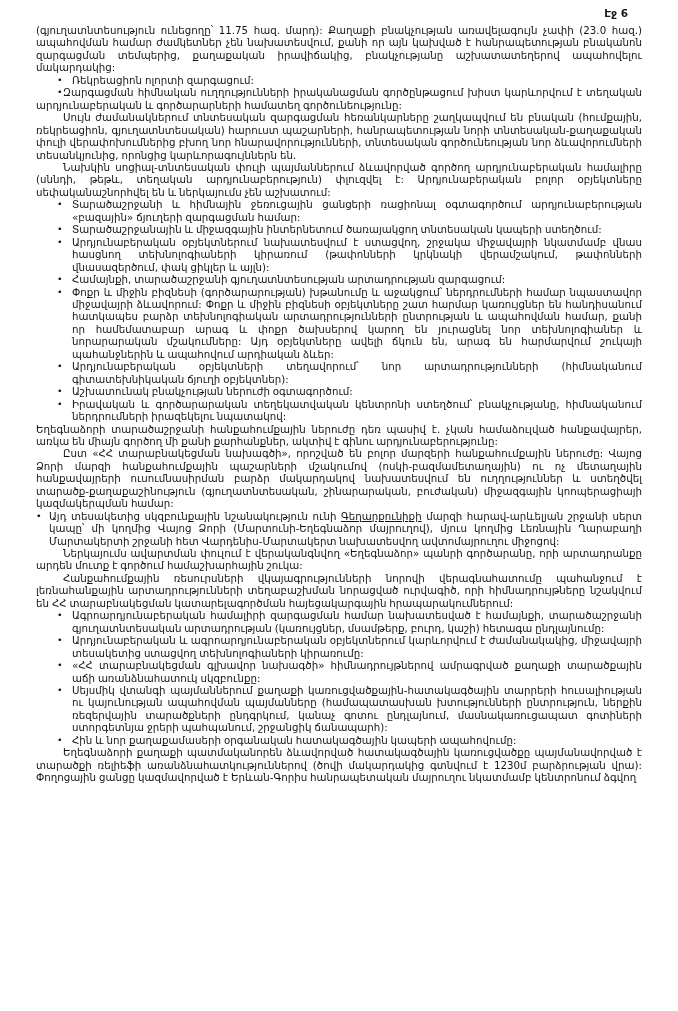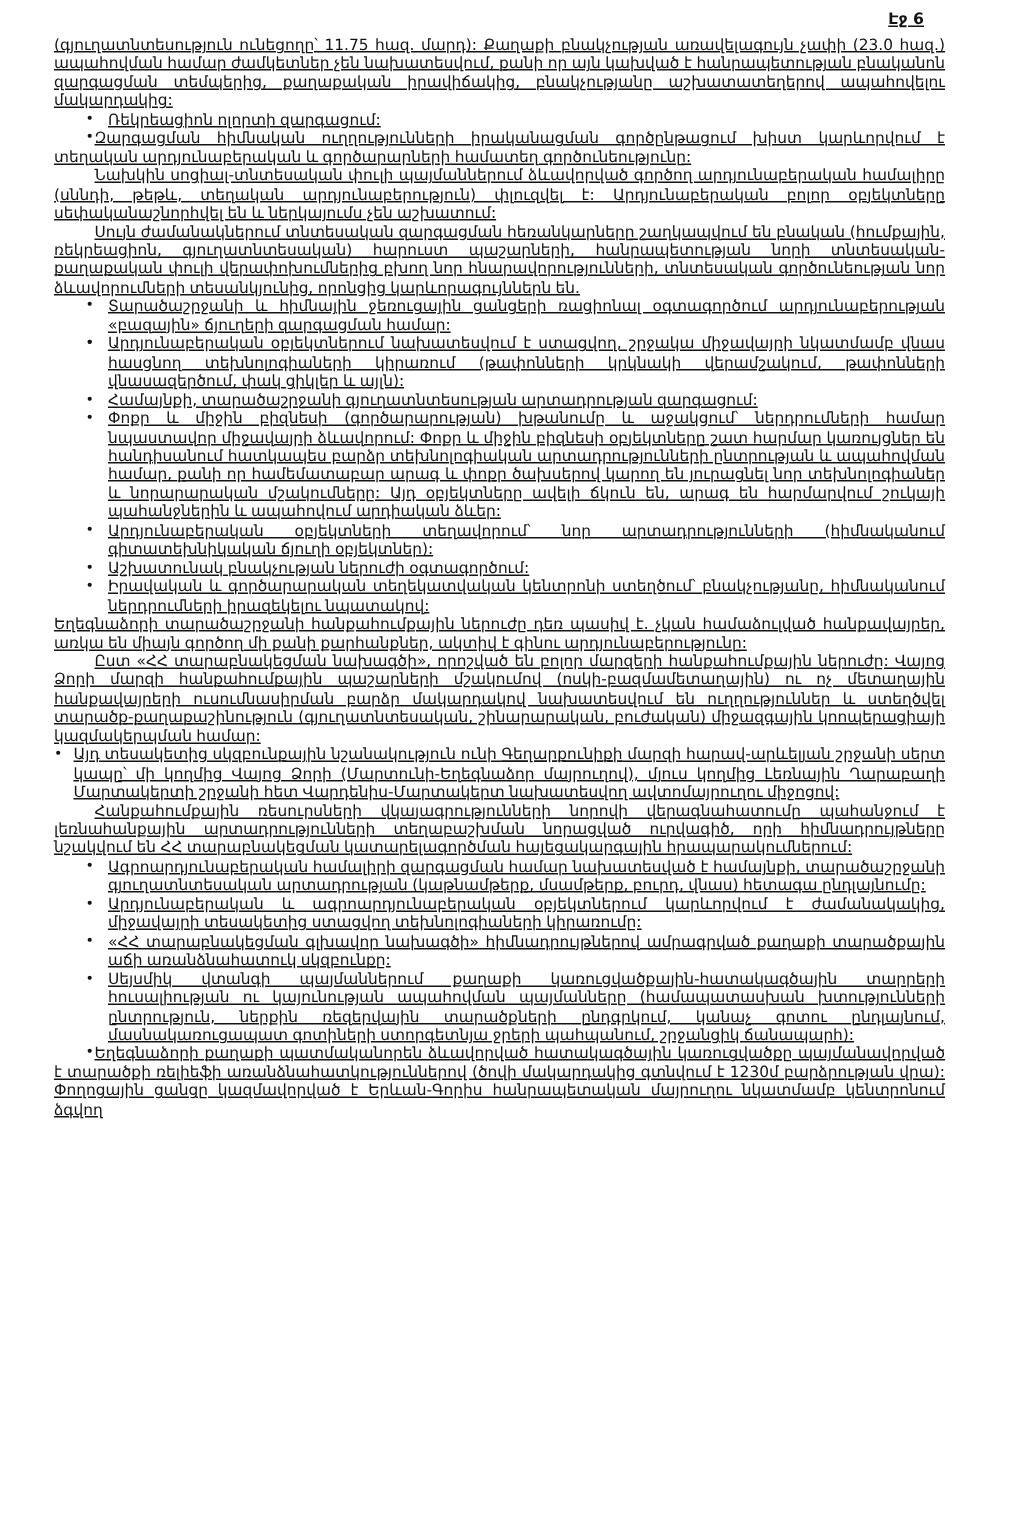--- a/index.html
+++ b/index.html
@@ -11,24 +11,23 @@
     width: 678px;
     height: 1011px;
     font-family: "DejaVu Sans", sans-serif;
     color: #141414;
     -webkit-font-smoothing: antialiased;
   }
   .page {
     box-sizing: border-box;
     width: 678px;
     height: 1011px;
-    padding: 7px 48px 4px 36px;
+    padding: 7px 36px 4px 36px;
     overflow: hidden;
     background: #ffffff;
-    text-decoration: underline;
   }
   .pageno {
     margin: 0 14px 5px 0;
     text-align: right;
     font-weight: bold;
     font-size: 10.5px;
     line-height: 12px;
   }
   .para {
     margin: 0;
@@ -79,29 +78,30 @@
 
   <div class="bullet">
     <span class="dot">•</span>
     <span>Ռեկրեացիոն ոլորտի զարգացում:</span>
   </div>
   <div class="bullet">
     <span class="dot">•</span>
   </div>
 
   <p class="para">Զարգացման հիմնական ուղղությունների իրականացման գործընթացում խիստ կարևորվում է տեղական արդյունաբերական և գործարարների համատեղ գործունեությունը:</p>
+  <p class="para">Սույն ժամանակներում տնտեսական զարգացման հեռանկարները շաղկապվում են բնական (հումքային, ռեկրեացիոն, գյուղատնտեսական) հարուստ պաշարների, հանրապետության նորի տնտեսական-քաղաքական փուլի վերափոխումներից բխող նոր հնարավորությունների, տնտեսական գործունեության նոր ձևավորումների տեսանկյունից, որոնցից կարևորագույններն են.</p>
   <p class="para">Նախկին սոցիալ-տնտեսական փուլի պայմաններում ձևավորված գործող արդյունաբերական համալիրը (սննդի, թեթև, տեղական արդյունաբերություն) փլուզվել է: Արդյունաբերական բոլոր օբյեկտները սեփականաշնորհվել են և ներկայումս չեն աշխատում:</p>
-  <p class="para">Սույն ժամանակներում տնտեսական զարգացման հեռանկարները շաղկապվում են բնական (հումքային, ռեկրեացիոն, գյուղատնտեսական) հարուստ պաշարների, հանրապետության նորի տնտեսական-քաղաքական փուլի վերափոխումներից բխող նոր հնարավորությունների, տնտեսական գործունեության նոր ձևավորումների տեսանկյունից, որոնցից կարևորագույններն են.</p>
 
   <div class="bullet">
     <span class="dot">•</span>
     <span>Տարածաշրջանի և հիմնային ջեռուցային ցանցերի ռացիոնալ օգտագործում արդյունաբերության «բազային» ճյուղերի զարգացման համար:</span>
   </div>
   <div class="bullet">
     <span class="dot">•</span>
+    <span>Տարածաշրջանային և միջազգային ինտերնետում ծառայակցող տնտեսական կապերի ստեղծում:</span>
   </div>
   <div class="bullet">
     <span class="dot">•</span>
     <span>Արդյունաբերական օբյեկտներում նախատեսվում է ստացվող, շրջակա միջավայրի նկատմամբ վնաս հասցնող տեխնոլոգիաների կիրառում (թափոնների կրկնակի վերամշակում, թափոնների վնասազերծում, փակ ցիկլեր և այլն):</span>
   </div>
   <div class="bullet">
     <span class="dot">•</span>
     <span>Համայնքի, տարածաշրջանի գյուղատնտեսության արտադրության զարգացում:</span>
   </div>
   <div class="bullet">
@@ -122,39 +122,41 @@
   </div>
 
   <p class="para flush">Եղեգնաձորի տարածաշրջանի հանքահումքային ներուժը դեռ պասիվ է. չկան համաձուլված հանքավայրեր, առկա են միայն գործող մի քանի քարհանքներ, ակտիվ է գինու արդյունաբերությունը:</p>
   <p class="para">Ըստ «ՀՀ տարաբնակեցման նախագծի», որոշված են բոլոր մարզերի հանքահումքային ներուժը: Վայոց Ձորի մարզի հանքահումքային պաշարների մշակումով (ոսկի-բազմամետաղային) ու ոչ մետաղային հանքավայրերի ուսումնասիրման բարձր մակարդակով նախատեսվում են ուղղություններ և ստեղծվել տարածք-քաղաքաշինություն (գյուղատնտեսական, շինարարական, բուժական) միջազգային կոոպերացիայի կազմակերպման համար:</p>
 
   <div class="bullet shallow">
     <span class="dot">•</span>
     <span><span>Այդ տեսակետից սկզբունքային նշանակություն ունի </span><span class="und">Գեղարքունիքի</span><span> մարզի հարավ-արևելյան շրջանի սերտ կապը՝ մի կողմից Վայոց Ձորի (Մարտունի-Եղեգնաձոր մայրուղով), մյուս կողմից Լեռնային Ղարաբաղի Մարտակերտի շրջանի հետ Վարդենիս-Մարտակերտ նախատեսվող ավտոմայրուղու միջոցով:</span></span>
   </div>
 
+  <p class="para">Ներկայումս ավարտման փուլում է վերականգնվող «Եղեգնաձոր» պանրի գործարանը, որի արտադրանքը արդեն մուտք է գործում համաշխարհային շուկա:</p>
   <p class="para">Հանքահումքային ռեսուրսների վկայագրությունների նորովի վերագնահատումը պահանջում է լեռնահանքային արտադրությունների տեղաբաշխման նորացված ուրվագիծ, որի հիմնադրույթները նշակվում են ՀՀ տարաբնակեցման կատարելագործման հայեցակարգային հրապարակումներում:</p>
 
   <div class="bullet">
     <span class="dot">•</span>
-    <span>Ագրոարդյունաբերական համալիրի զարգացման համար նախատեսված է համայնքի, տարածաշրջանի գյուղատնտեսական արտադրության (կաթնամթերք, մսամթերք, բուրդ, վնաս) հետագա ընդլայնումը:</span>
+    <span>Ագրոարդյունաբերական համալիրի զարգացման համար նախատեսված է համայնքի, տարածաշրջանի գյուղատնտեսական արտադրության (կառույցներ, մսամթերք, բուրդ, կաշի) հետագա ընդլայնումը:</span>
   </div>
   <div class="bullet">
     <span class="dot">•</span>
     <span>Արդյունաբերական և ագրոարդյունաբերական օբյեկտներում կարևորվում է ժամանակակից, միջավայրի տեսակետից ստացվող տեխնոլոգիաների կիրառումը:</span>
   </div>
 
 
   <div class="bullet">
     <span class="dot">•</span>
     <span>«ՀՀ տարաբնակեցման գլխավոր նախագծի» հիմնադրույթներով ամրագրված քաղաքի տարածքային աճի առանձնահատուկ սկզբունքը:</span>
   </div>
   <div class="bullet">
     <span class="dot">•</span>
     <span>Սեյսմիկ վտանգի պայմաններում քաղաքի կառուցվածքային-հատակագծային տարրերի հուսալիության ու կայունության ապահովման պայմանները (համապատասխան խտությունների ընտրություն, ներքին ռեզերվային տարածքների ընդգրկում, կանաչ գոտու ընդլայնում, մասնակառուցապատ գոտիների ստորգետնյա ջրերի պահպանում, շրջանցիկ ճանապարհ):</span>
   </div>
   <div class="bullet">
     <span class="dot">•</span>
+    <span>Հին և նոր քաղաքամասերի օրգանական հատակագծային կապերի ապահովումը:</span>
   </div>
 
   <p class="para">Եղեգնաձորի քաղաքի պատմականորեն ձևավորված հատակագծային կառուցվածքը պայմանավորված է տարածքի ռելիեֆի առանձնահատկություններով (ծովի մակարդակից գտնվում է 1230մ բարձրության վրա): Փողոցային ցանցը կազմավորված է Երևան-Գորիս հանրապետական մայրուղու նկատմամբ կենտրոնում ձգվող</p>
 
 </div>
 
 </body></html>

